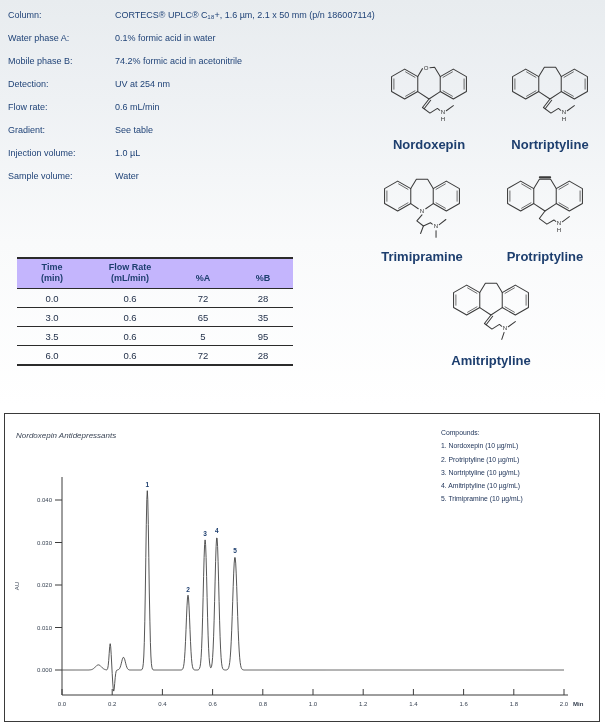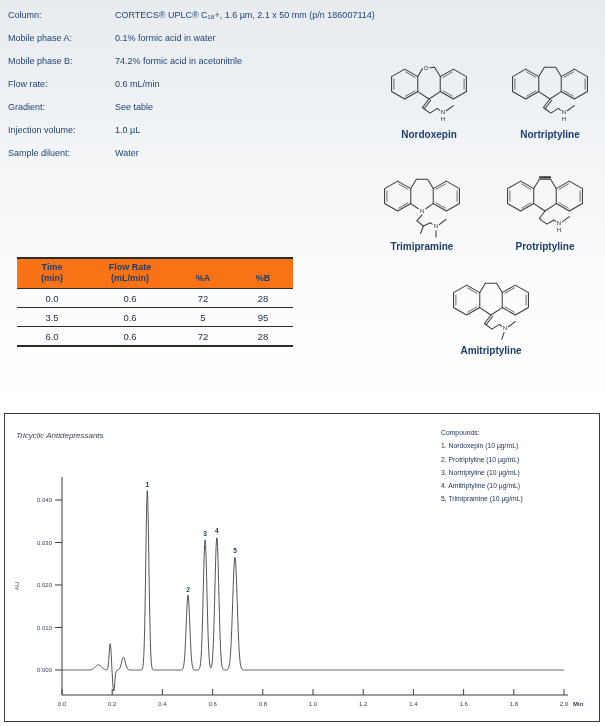--- a/index.html
+++ b/index.html
@@ -13,33 +13,33 @@
     background:linear-gradient(180deg,#e8ecef 0%,#eef1f4 25%,#f9fafb 60%,#ffffff 100%);
   }
   
   .conditions{position:absolute;left:8px;top:4px;width:352px;}
   .cond-row{display:flex;height:22.9px;align-items:center;font-size:9px;color:#214478;}
   .cond-label{width:107px;flex:none;}
   .cond-value{flex:1;white-space:nowrap;}
   
   .structure{position:absolute;text-align:center;}
   .structure svg{display:block;margin:0 auto;}
-  .sname{font-size:10px;font-weight:bold;color:#1d3e6e;margin-top:0;}
+  .sname{font-size:13px;font-weight:bold;color:#1d3e6e;margin-top:8px;}
   .struct line,.struct polyline,.struct polygon{stroke:#3a3a3a;stroke-width:1.1;fill:none;stroke-linecap:round;stroke-linejoin:round;}
   .struct .thin{stroke-width:0.8;}
   .struct .thick{stroke-width:2.2;}
   .struct text{font-size:6.5px;fill:#303030;font-family:"Liberation Sans",sans-serif;}
   
   table.grad{
     position:absolute;left:17px;top:257px;width:276px;
     border-collapse:collapse;table-layout:fixed;
     border-top:2px solid #2b2b2b;border-bottom:2px solid #2b2b2b;
   }
   table.grad th{
-    background:#f97316;color:#1d3e6e;font-size:9px;font-weight:bold;
+    background:#c4b5fd;color:#1d3e6e;font-size:9px;font-weight:bold;
     vertical-align:bottom;text-align:center;padding:3px 16px 4px;
     border-bottom:1.5px solid #2b2b2b;line-height:11px;
   }
   table.grad td{
     font-size:9.5px;color:#23314a;text-align:center;padding:3.5px 2px;
     border-bottom:1px solid #2b2b2b;
   }
   table.grad tr:last-child td{border-bottom:none;}
   
   .chrom-panel{
@@ -54,41 +54,45 @@
 <body>
 
 <div class="top-bg"></div>
 
 <div class="conditions">
   <div class="cond-row">
       <span class="cond-label">Column:</span>
       <span class="cond-value">CORTECS® UPLC® C₁₈+, 1.6 µm, 2.1 x 50 mm (p/n 186007114)</span>
     </div>
   <div class="cond-row">
-      <span class="cond-label">Mobile phase A:</span>
+      <span class="cond-label">Water phase A:</span>
       <span class="cond-value">0.1% formic acid in water</span>
     </div>
   <div class="cond-row">
       <span class="cond-label">Mobile phase B:</span>
       <span class="cond-value">74.2% formic acid in acetonitrile</span>
     </div>
   <div class="cond-row">
+      <span class="cond-label">Detection:</span>
+      <span class="cond-value">UV at 254 nm</span>
+    </div>
+  <div class="cond-row">
       <span class="cond-label">Flow rate:</span>
       <span class="cond-value">0.6 mL/min</span>
     </div>
   <div class="cond-row">
       <span class="cond-label">Gradient:</span>
       <span class="cond-value">See table</span>
     </div>
   <div class="cond-row">
       <span class="cond-label">Injection volume:</span>
       <span class="cond-value">1.0 µL</span>
     </div>
   <div class="cond-row">
-      <span class="cond-label">Sample diluent:</span>
+      <span class="cond-label">Sample volume:</span>
       <span class="cond-value">Water</span>
     </div>
 </div>
 
 <div class="structure" style="left:382px;top:56px;width:94px;">
   <svg class="struct" width="94" height="73" viewBox="0 0 100 78">
     <polygon points="10,22 10,38 24,46 38,38 38,22 24,14"></polygon>
     <line class="thin" x1="12.5" y1="24.5" x2="12.5" y2="35.5"></line>
       <line class="thin" x1="25" y1="17" x2="35" y2="22.8"></line>
       <line class="thin" x1="25" y1="43" x2="35" y2="37.2"></line>
@@ -224,36 +228,42 @@
     </tr>
   </thead>
   <tbody>
     <tr>
         <td>0.0</td>
         <td>0.6</td>
         <td>72</td>
         <td>28</td>
       </tr>
     <tr>
+        <td>3.0</td>
+        <td>0.6</td>
+        <td>65</td>
+        <td>35</td>
+      </tr>
+    <tr>
         <td>3.5</td>
         <td>0.6</td>
         <td>5</td>
         <td>95</td>
       </tr>
     <tr>
         <td>6.0</td>
         <td>0.6</td>
         <td>72</td>
         <td>28</td>
       </tr>
   </tbody>
 </table>
 
 <div class="chrom-panel">
-  <div class="chrom-title">Tricyclic Antidepressants</div>
+  <div class="chrom-title">Nordoxepin Antidepressants</div>
   <div class="legend">
     <div>Compounds:</div>
     <div>1. Nordoxepin (10 µg/mL)</div>
     <div>2. Protriptyline (10 µg/mL)</div>
     <div>3. Nortriptyline (10 µg/mL)</div>
     <div>4. Amitriptyline (10 µg/mL)</div>
     <div>5. Trimipramine (10 µg/mL)</div>
   </div>
   <svg id="chrom-svg" width="594" height="307" viewBox="0 0 594 307">
       <line x1="57" y1="63" x2="57" y2="281" stroke="#3c3c3c" stroke-width="1"></line>

